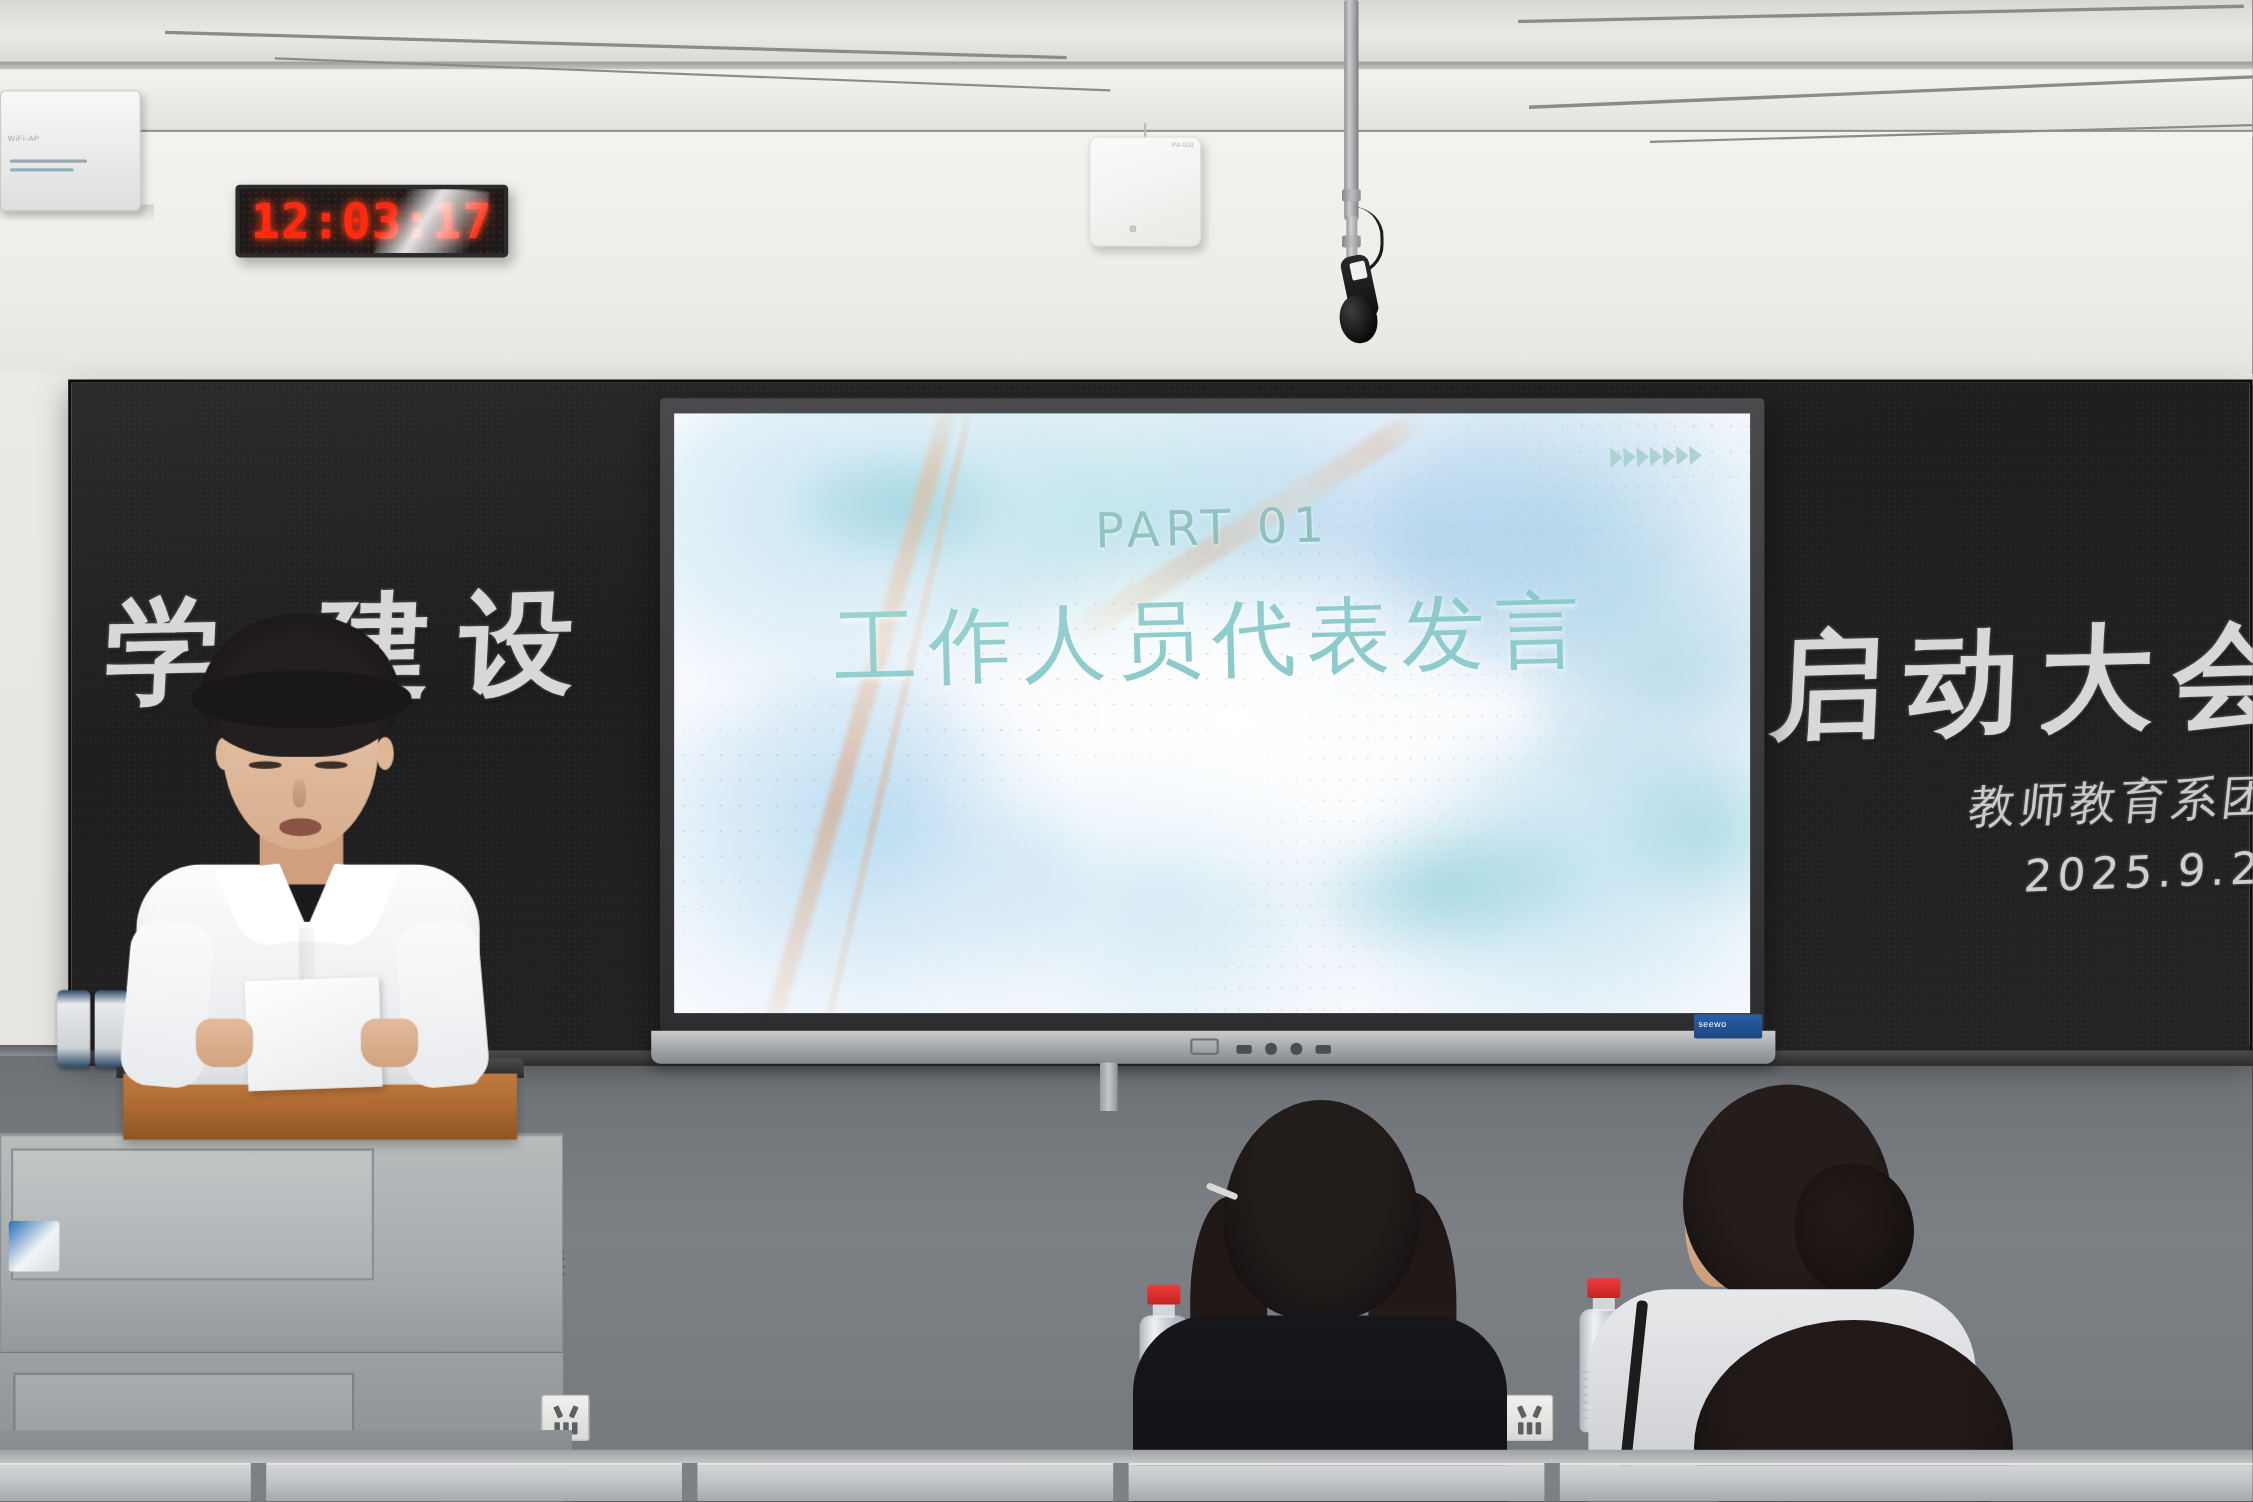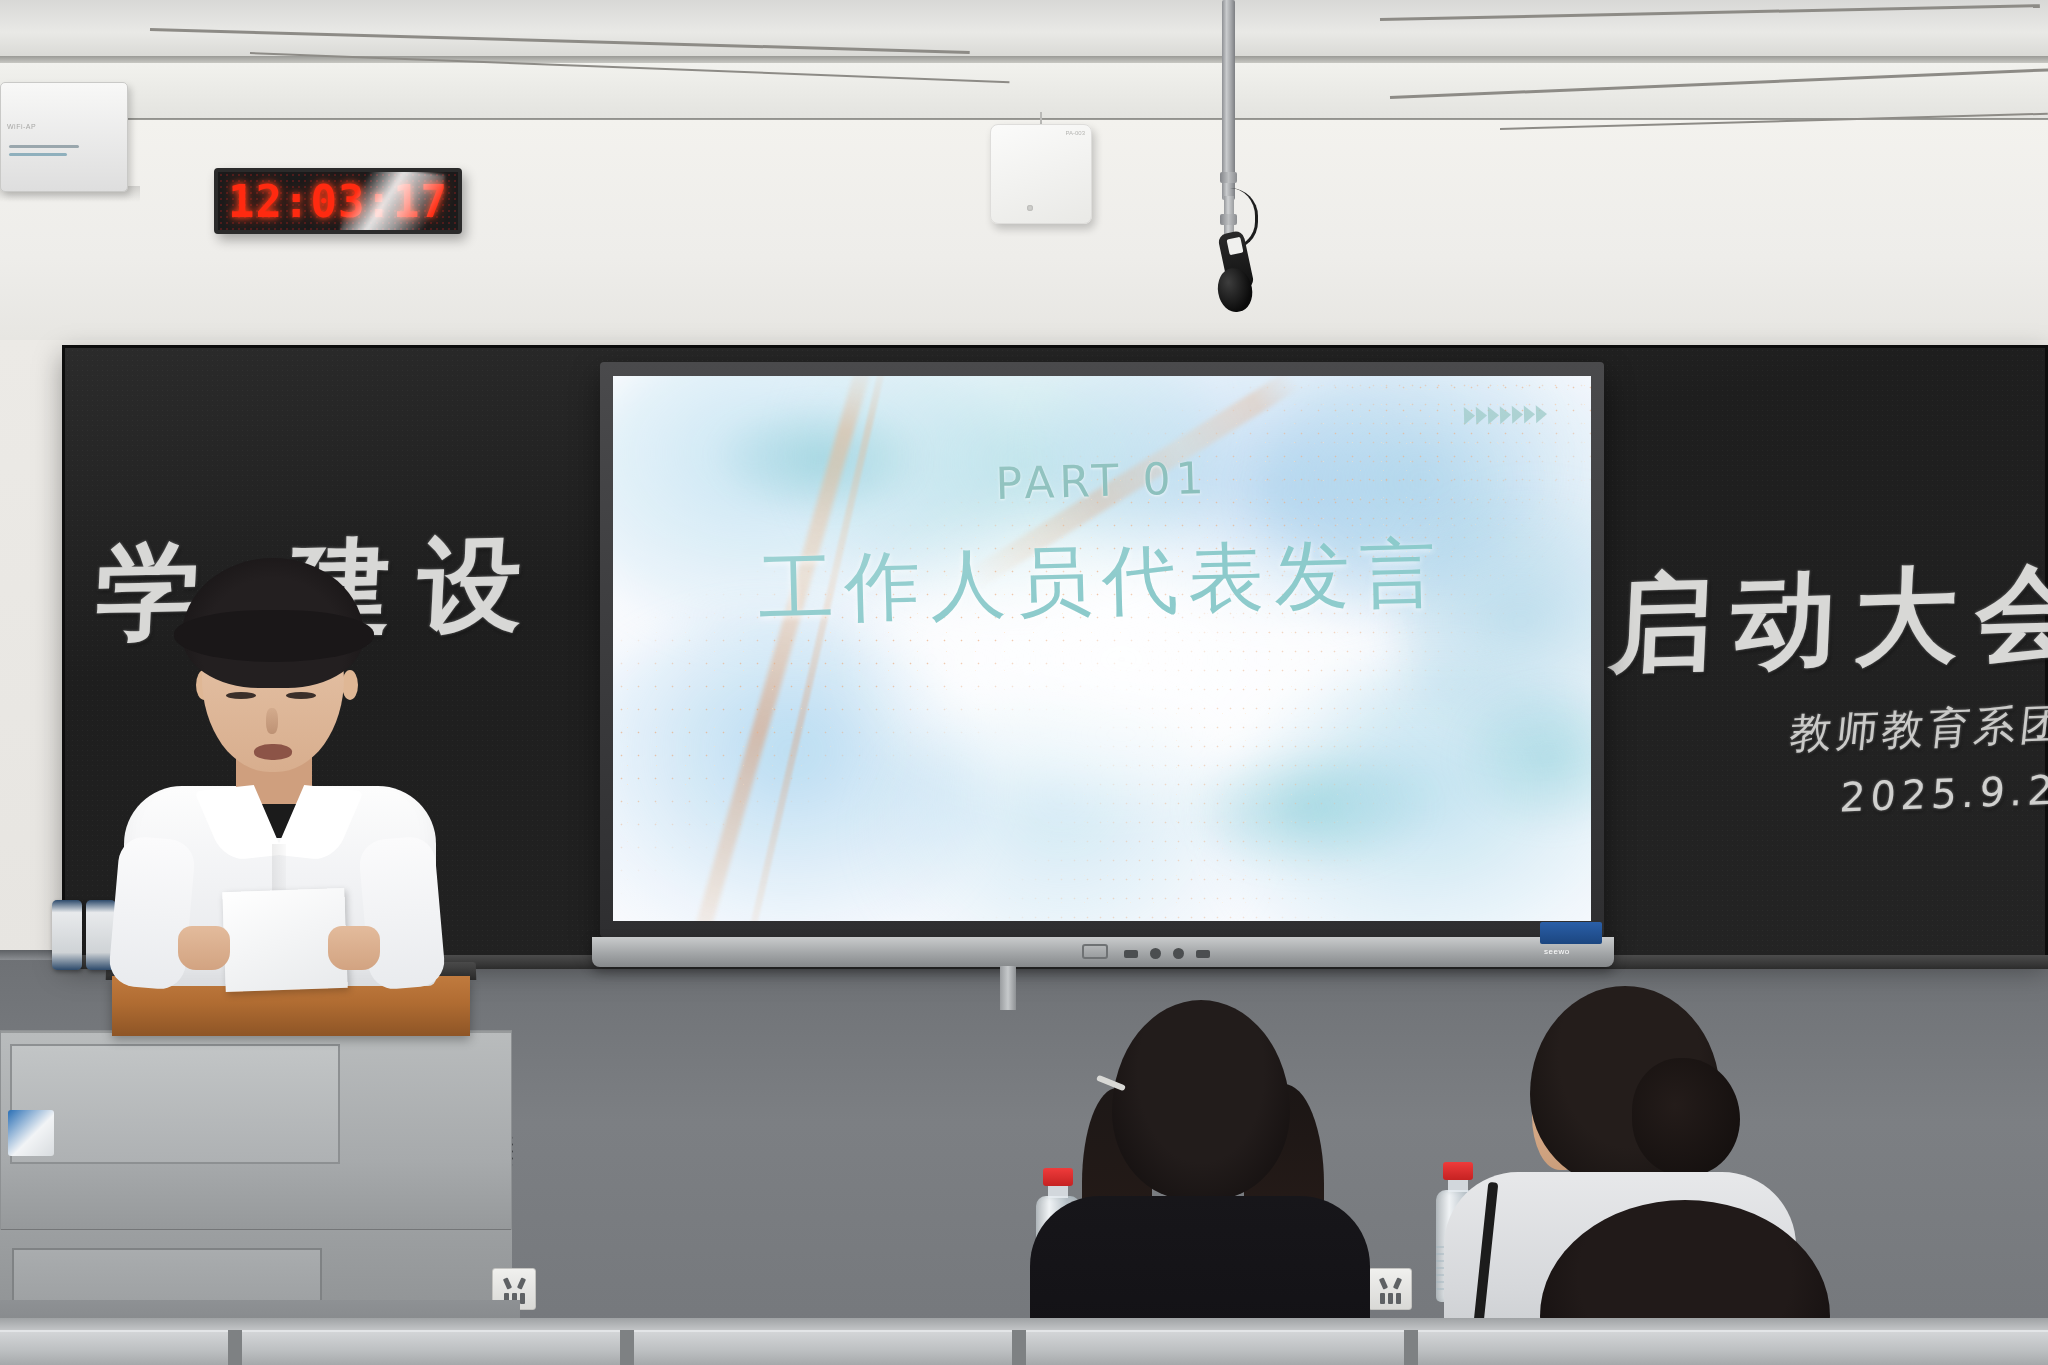--- a/index.html
+++ b/index.html
@@ -348,21 +348,21 @@
   .tv-ports {
     position:absolute; top: 948px; display:flex; gap:12px; align-items:center;
   }
   .tv-ports .p { width:11px; height:11px; border-radius:50%; background:#4b4e50; }
   .tv-ports .p.sq { width:14px;height:8px; border-radius:2px; }
   .tv-brandtag {
     position:absolute; left: 1540px; top: 922px; width: 62px; height: 22px;
     background: linear-gradient(180deg,#2a5fa8,#1c4680);
     border-radius:2px;
   }
-  .tv-brandtag span { color:#fff; font-size:8px; display:block; padding:5px 4px; letter-spacing:.5px;margin-top:20px; }
+  .tv-brandtag span { color:#fff; font-size:8px; display:block; padding:5px 4px; letter-spacing:.5px; }
   .tv-stand-leg {
     position:absolute; left: 1000px; top: 966px; width: 16px; height: 44px;
     background: linear-gradient(90deg,#9a9da0,#c6c9cb,#8e9194);
   }
 
   
   .podium-top {
     position:absolute; left: 106px; top: 962px; width: 370px; height: 18px;
     background: linear-gradient(180deg,#4a4a4a,#2b2b2b);
     border-radius: 3px 3px 0 0;

